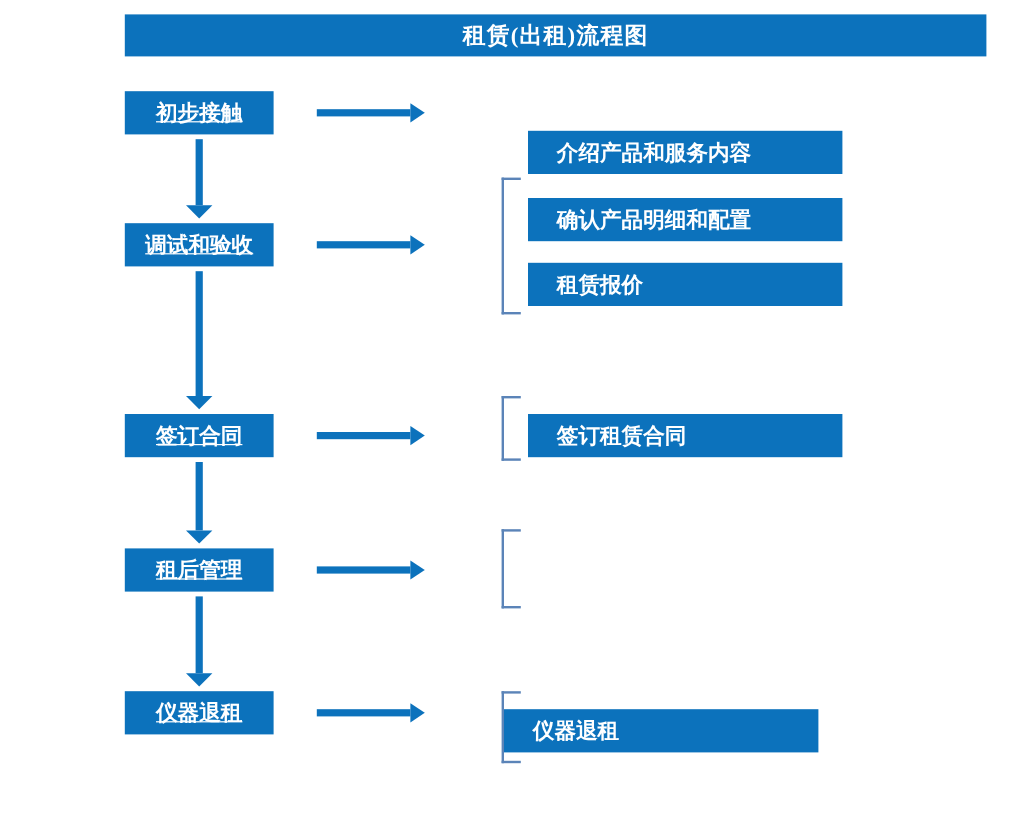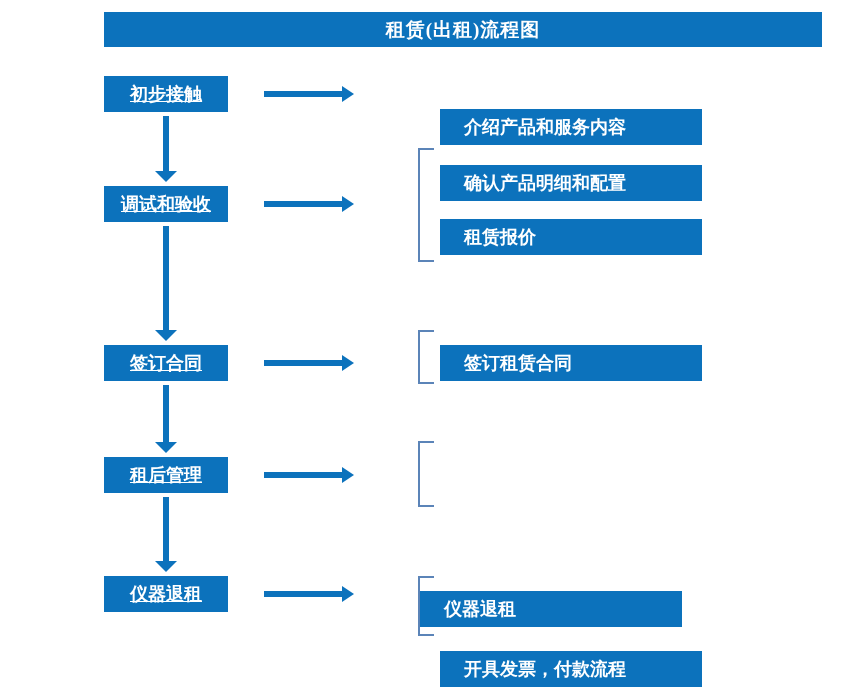--- a/index.html
+++ b/index.html
@@ -127,15 +127,14 @@
   <div class="bracket" style="left:418px;top:330px;height:54px;"></div>
 
   <div class="node right" style="left:440px;top:312px;text-align:center;">签订租赁合同</div>
 
   <div class="bracket" style="left:418px;top:441px;height:66px;"></div>
 
 
   <div class="bracket" style="left:418px;top:576px;height:60px;"></div>
 
   <div class="node right" style="left:420px;top:558px;font-family:Liberation Mono, monospace;">仪器退租</div>
-  <div class="node right" style="left:440px;top:618px;">开具发票，付款流程</div>
 
 </div>
 
 </body></html>

